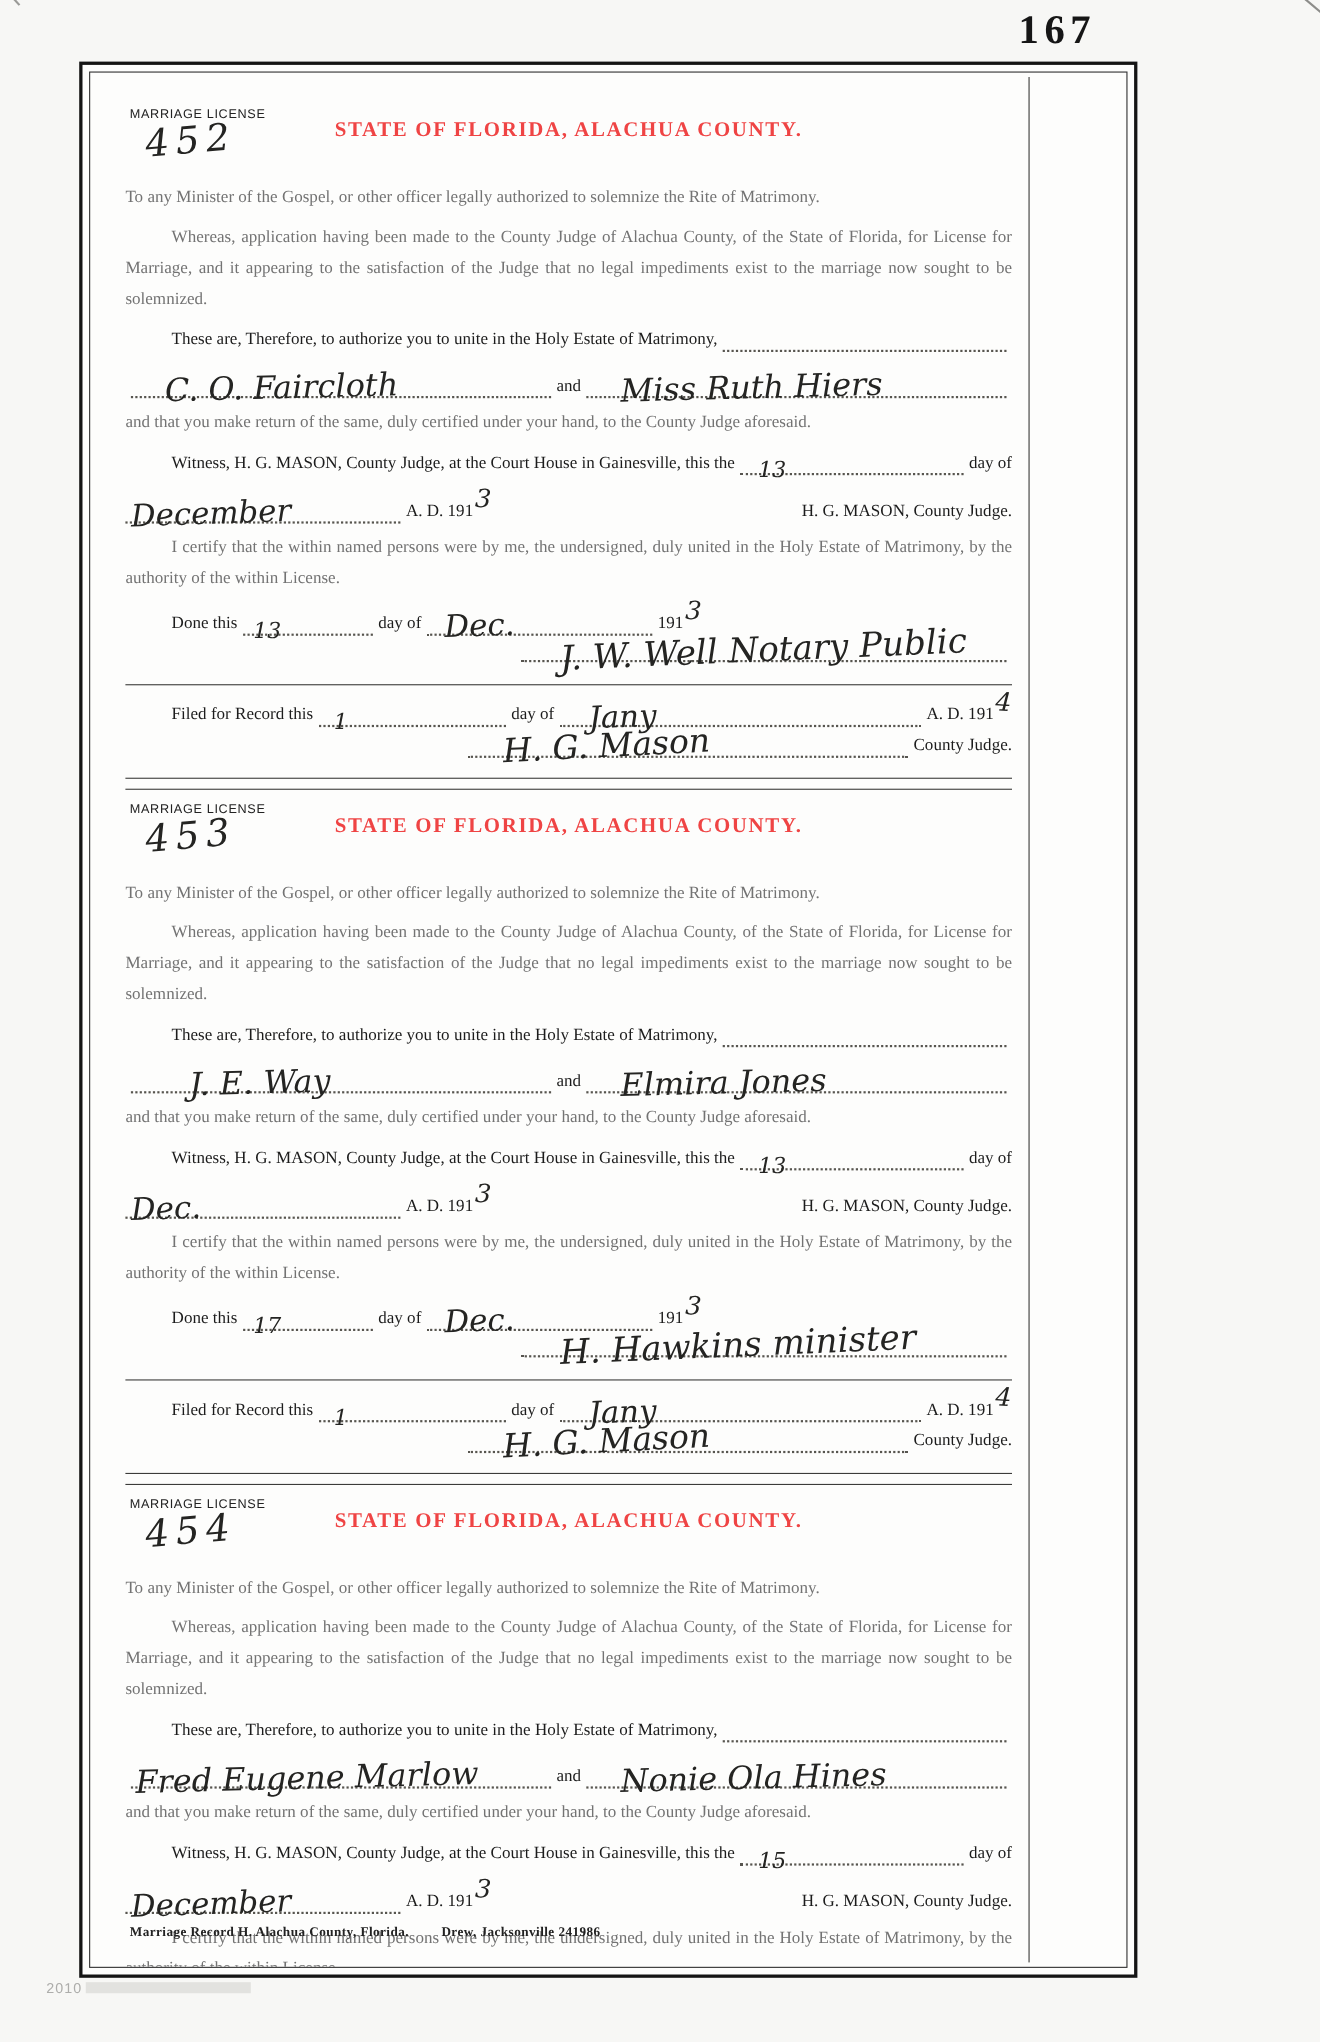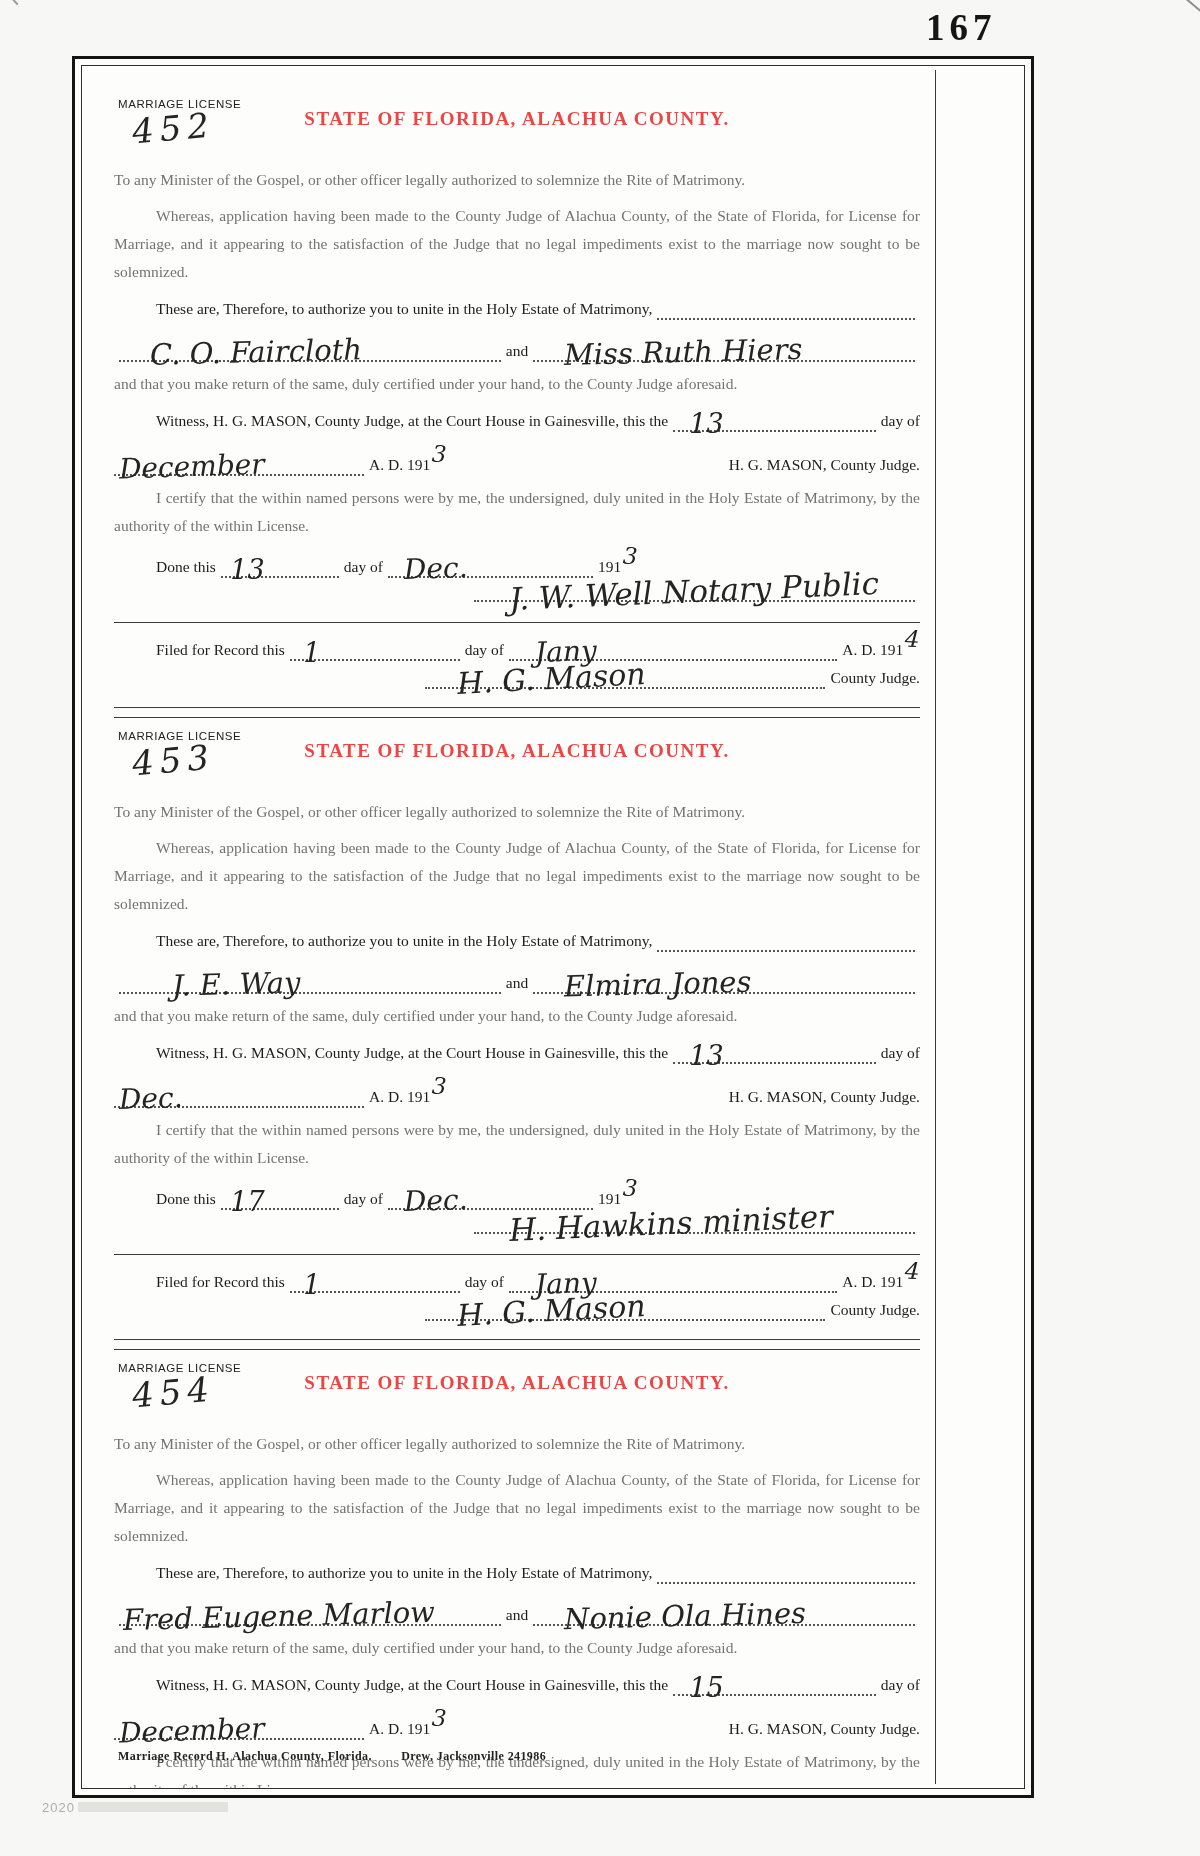--- a/index.html
+++ b/index.html
@@ -45,21 +45,21 @@
   .slot-w200 { flex:0 0 205px; }
   .slot-w235 { flex:0 0 250px; }
   .spacer { flex:0 0 44%; }
   .spacer-sm { flex:0 0 38%; }
   .right-label { margin-left:auto; padding-left:20px; }
 
   
   .hw { font-family:"DejaVu Serif", serif; font-style:italic; color:#242422; white-space:nowrap; }
   .slot .hw { position:absolute; bottom:-9px; left:8%; }
   .hw-name { font-size:29px; bottom:-13px; transform:rotate(-1.5deg); }
-  .hw-day { font-size:27px; left:38%; bottom:-4px; }
+  .hw-day { font-size:20px; left:38%; bottom:-4px; }
   .hw-month { font-size:28px; bottom:-10px; transform:rotate(-2deg); }
   .hw-year { display:inline-block; font-size:23px; transform:translateY(-9px) rotate(3deg); margin-left:2px; }
   .hw-sig { font-size:31px; bottom:-10px; transform:rotate(-2.5deg); left:12%; }
   .hw-sig2 { font-size:30px; bottom:-12px; transform:rotate(-3deg); left:16%; }
 
   .rule { border:none; border-top:1px solid #3c3c3a; margin-top:16px; }
   .rule-tight { margin-top:20px; }
   .sec-divider { border:none; border-top:1px solid #3c3c3a; margin-top:9px; }
   .sig-row { margin-top:2px; }
 
@@ -70,21 +70,21 @@
 </head>
 <body>
 
 <div class="canvas">
 
   <div class="corner-mark"></div>
   <div class="corner-mark-tr"></div>
   <div class="page-num">167</div>
   <div class="pen-mark"></div>
   <div class="smear"></div>
-  <div class="watermark">2020</div>
+  <div class="watermark">2010</div>
 
   <div class="doc-outer">
     <div class="doc-inner">
       <div class="margin-rule"></div>
 
       <section>
         <div class="sec-head">
           <div class="lic-label">MARRIAGE LICENSE</div>
           <div class="lic-num hw">452</div>
           <div class="sec-title">STATE OF FLORIDA, ALACHUA COUNTY.</div>

